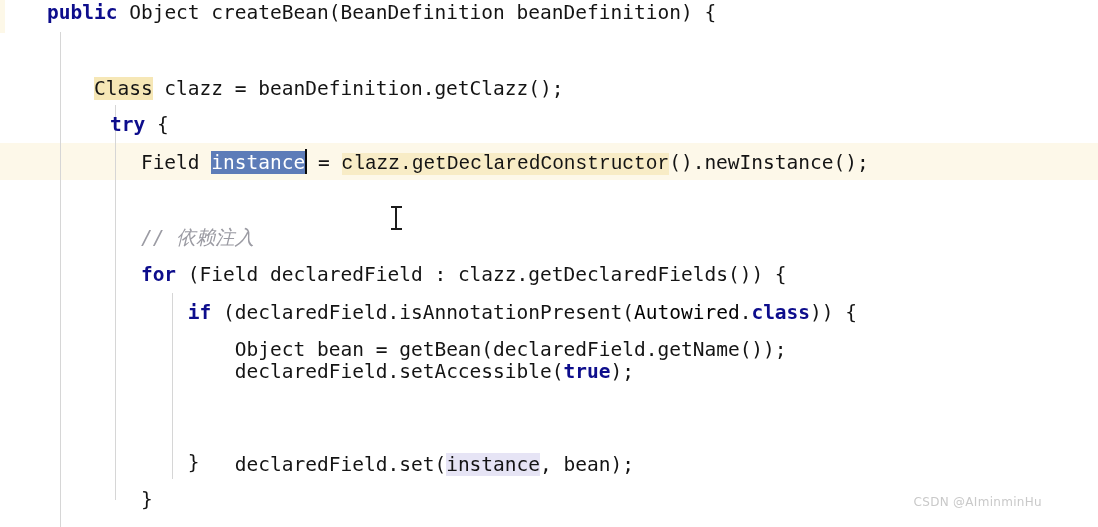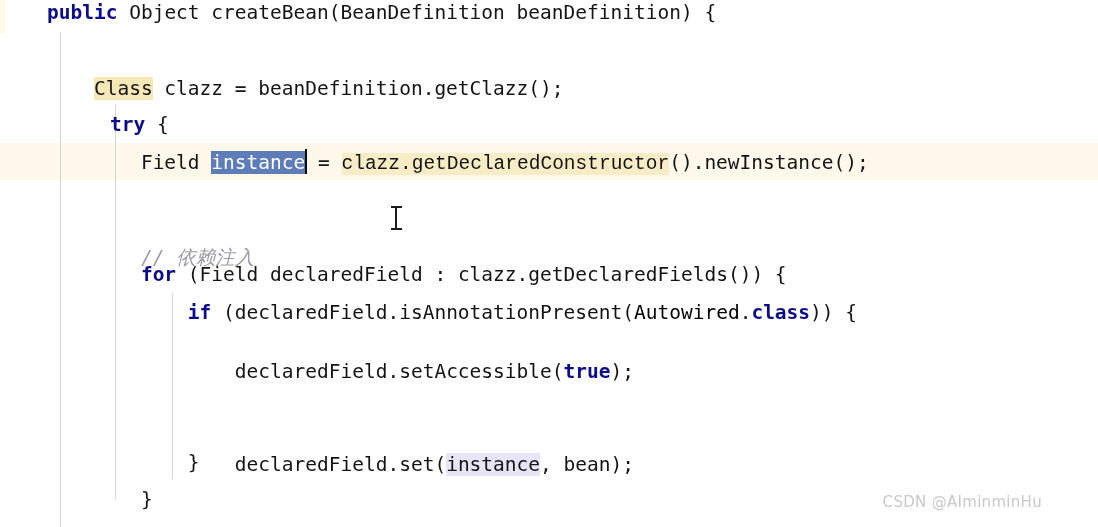--- a/index.html
+++ b/index.html
@@ -109,21 +109,21 @@
   }
   .ibeam .bar.top { top: 0; }
   .ibeam .bar.bot { top: 22px; }
 
   
   .watermark {
     position: absolute;
     right: 14px;
     bottom: 6px;
     font-family: "DejaVu Sans", "Liberation Sans", sans-serif;
-    font-size: 15px;
+    font-size: 12px;
     color: #c9c9c9;
     letter-spacing: 0.3px;
     z-index: 5;
     white-space: pre;
   }
 </style>
 </head>
 <body>
 
 <div id="editor">
@@ -141,27 +141,27 @@
   <div class="row" style="top:31px;"></div>
 
   <div class="row" style="top:70px;"><span class="ind">        </span><span class="hl-warm">Class</span><span class="plain"> clazz = beanDefinition.getClazz();</span></div>
 
   <div class="row" style="top:106px;padding-left:16px;"><span class="ind">        </span><span class="kw">try</span><span class="plain"> {</span></div>
 
   <div class="row" style="top:144px;"><span class="ind">            </span><span class="plain">Field </span><span class="hl-sel">instance</span><span class="caret"></span><span class="plain"> = </span><span class="hl-warm2">clazz.getDeclaredConstructor</span><span class="plain">().newInstance();</span></div>
 
   <div class="row" style="top:181px;"></div>
 
-  <div class="row" style="top:219px;margin-top:20px;"><span class="ind">            </span><span class="cmt">// </span><span class="cmt-cjk">依赖注入</span></div>
+  <div class="row" style="top:219px;"><span class="ind">            </span><span class="cmt">// </span><span class="cmt-cjk">依赖注入</span></div>
 
   <div class="row" style="top:256px;"><span class="ind">            </span><span class="kw">for</span><span class="plain"> (Field declaredField : clazz.getDeclaredFields()) {</span></div>
 
   <div class="row" style="top:294px;"><span class="ind">                </span><span class="kw">if</span><span class="plain"> (declaredField.isAnnotationPresent(</span><span class="anno">Autowired</span><span class="plain">.</span><span class="kw">class</span><span class="plain">)) {</span></div>
 
-  <div class="row" style="top:331px;"><span class="ind">                    </span></div>
+  <div class="row" style="top:331px;"><span class="ind">                    </span><span class="plain">Object bean = getBean(declaredField.getName());</span></div>
 
   <div class="row" style="top:353px;"><span class="ind">                    </span><span class="plain">declaredField.setAccessible(</span><span class="kw">true</span><span class="plain">);</span></div>
 
   <div class="row" style="top:406px;margin-top:40px;"><span class="ind">                    </span><span class="plain">declaredField.set(</span><span class="hl-occ">instance</span><span class="plain">, bean);</span></div>
 
   <div class="row" style="top:444px;"><span class="ind">                </span><span class="plain">}</span></div>
 
   <div class="row" style="top:481px;"><span class="ind">            </span><span class="plain">}</span></div>
 
   <div class="ibeam" style="left:391px; top:206px;">

